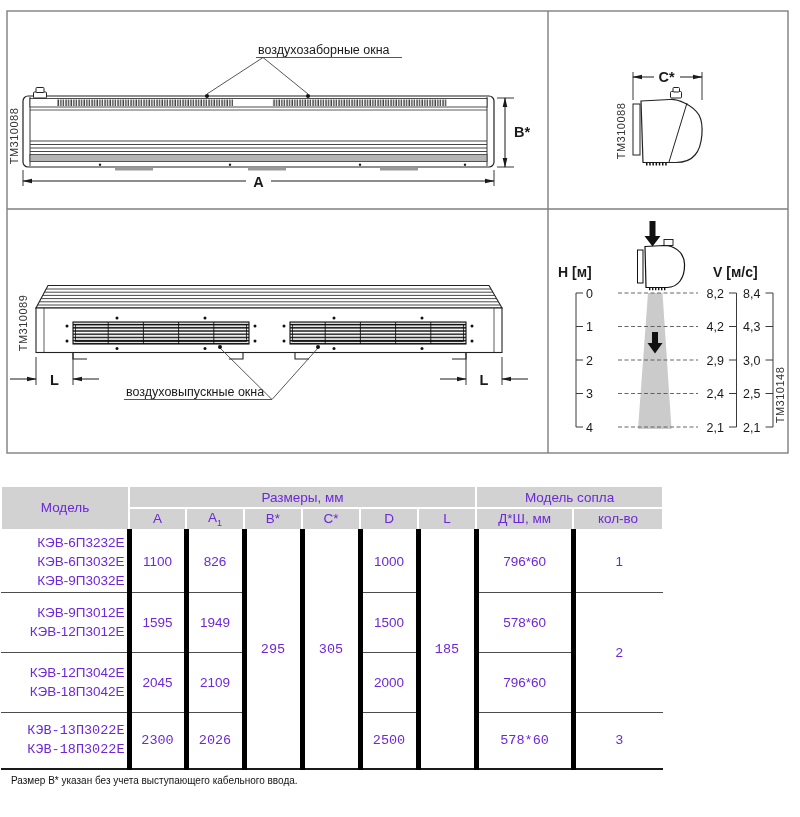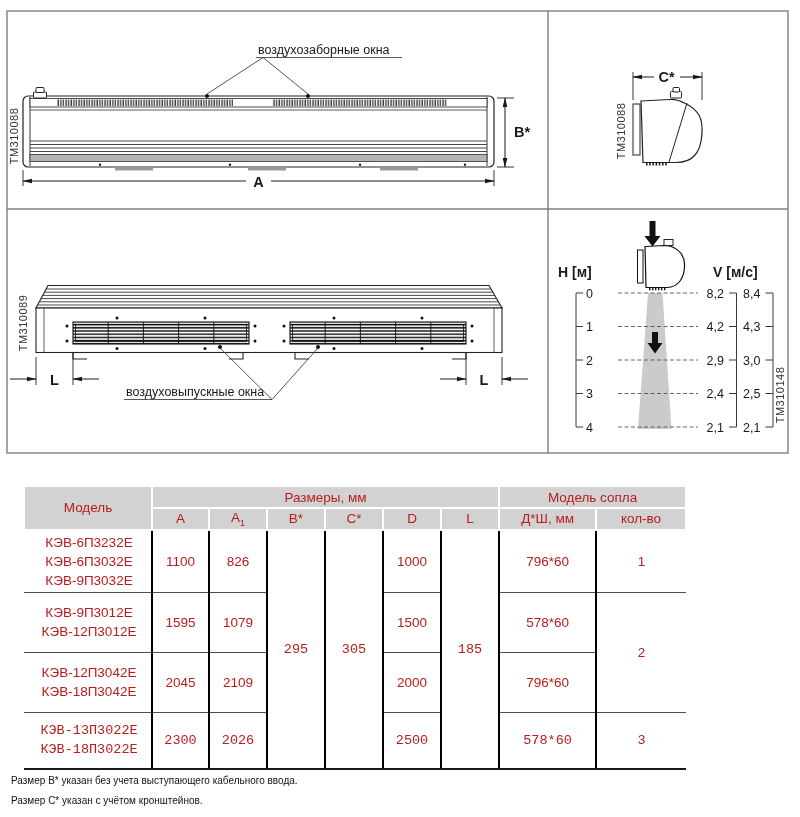--- a/index.html
+++ b/index.html
@@ -1,29 +1,29 @@
 <!DOCTYPE html>
 <html><head>
 <meta charset="utf-8">
 <style>
   * { margin:0; padding:0; box-sizing:border-box; }
   body { background:#fff; font-family:"Liberation Sans", sans-serif; color:#1a1a1a; }
   .page { position:relative; width:800px; height:817px; background:#fff; overflow:hidden; }
   .drawings { position:absolute; left:0; top:0; }
 
   
-  table.specs { position:absolute; left:23px; top:485px; width:662px;
-    border-collapse:collapse; table-layout:fixed; font-size:13.5px; color:#b91c1c; }
+  table.specs { position:absolute; left:0; top:485px; width:662px;
+    border-collapse:collapse; table-layout:fixed; font-size:13.5px; color:#6d28d9; }
   table.specs th { background:#d2d2d2; border:2px solid #fff; font-weight:normal;
     font-size:13.5px; text-align:center; padding:1px 2px; }
   table.specs tr.h1 th { height:22px; }
   table.specs tr.h2 th { height:20px; }
-  table.specs td { border-left:2px solid #000000; text-align:center; vertical-align:middle;
+  table.specs td { border-left:5px solid #000000; text-align:center; vertical-align:middle;
     background:#fff; padding:2px; }
-  table.specs td.model { border-left:none; text-align:center; padding-left:5px; line-height:19px; }
+  table.specs td.model { border-left:none; text-align:right; padding-left:5px; line-height:19px; }
   table.specs tr.r1 td.hb, table.specs tr.r2 td.hb, table.specs tr.r3 td.hb,
   table.specs td.hb { border-bottom:1px solid #4d4d4d; }
   table.specs tr.r4 td, table.specs td.bspan { border-bottom:2px solid #1a1a1a;font-family:Liberation Mono, monospace; }
   table.specs tr.r1 td, table.specs tr.r2 td, table.specs tr.r3 td { height:60px; }
   table.specs tr.r4 td { height:57px; }
   sub { font-size:9px; }
 
   .notes { position:absolute; left:11px; top:771px; font-size:10px; line-height:19.5px; color:#111; }
   svg text { fill:#1a1a1a; }
   .lbl  { font-size:12.5px; }
@@ -340,21 +340,21 @@
     <td rowspan="4" class="bspan">185</td>
     <td class="hb">796*60</td>
     <td class="hb">1</td>
   </tr>
   <tr class="r2">
     <td class="model hb">
       <div>КЭВ-9П3012Е</div>
       <div>КЭВ-12П3012Е</div>
     </td>
     <td class="hb">1595</td>
-    <td class="hb">1079</td>
+    <td class="hb">1949</td>
     <td class="hb">1500</td>
     <td class="hb">578*60</td>
     <td rowspan="2" class="hb">2</td>
   </tr>
   <tr class="r3">
     <td class="model hb">
       <div>КЭВ-12П3042Е</div>
       <div>КЭВ-18П3042Е</div>
     </td>
     <td class="hb">2045</td>
@@ -371,16 +371,15 @@
     <td>2026</td>
     <td>2500</td>
     <td>578*60</td>
     <td>3</td>
   </tr>
 </tbody>
     </table>
 
 <div class="notes">
   <div>Размер B* указан без учета выступающего кабельного ввода.</div>
-  <div>Размер C* указан с учётом кронштейнов.</div>
 </div>
 
 </div>
 
 </body></html>

